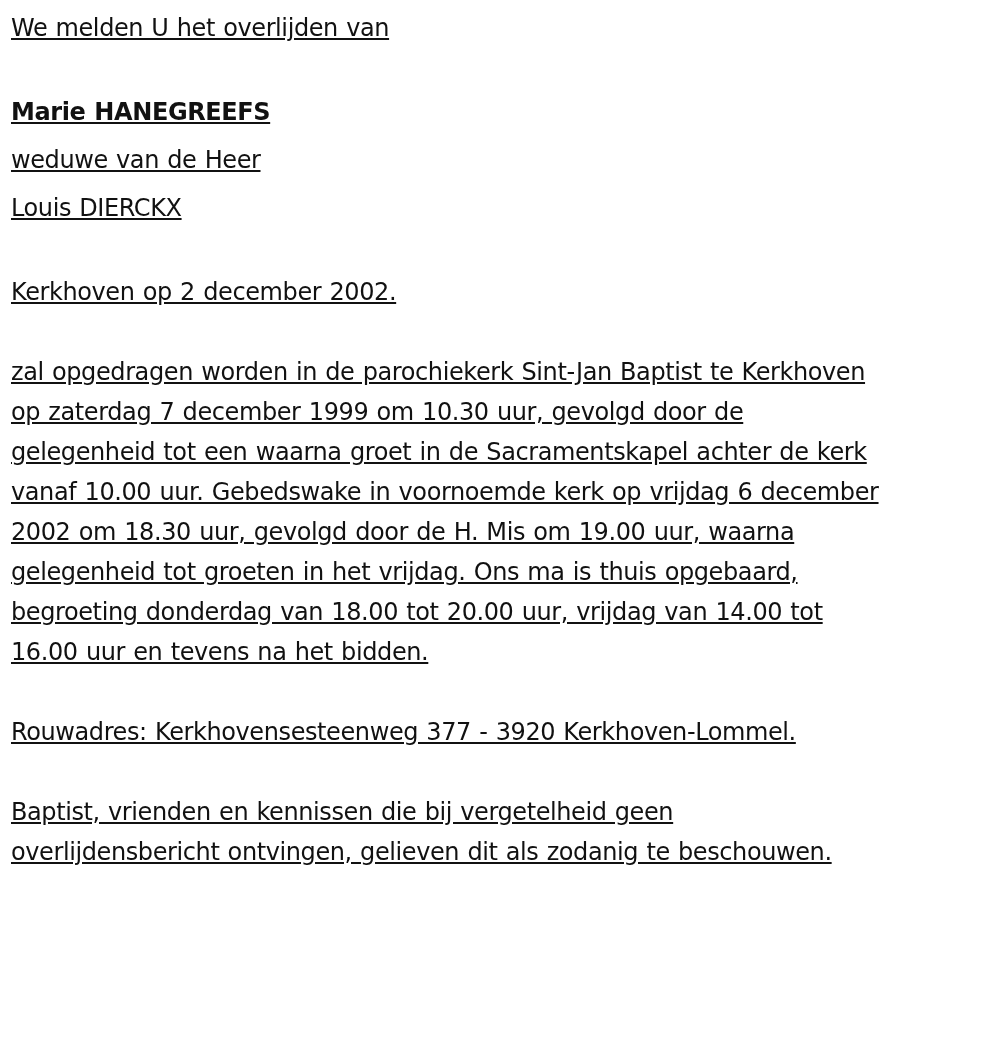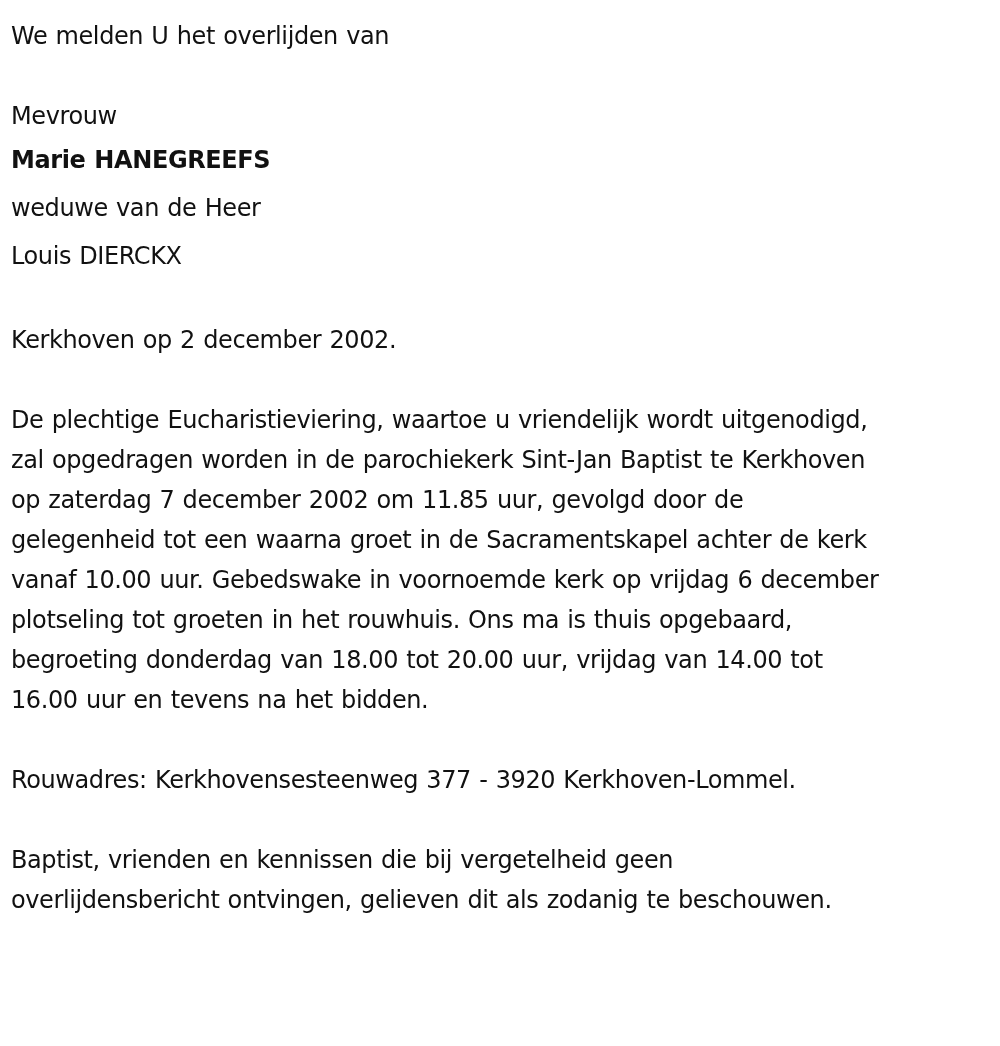--- a/index.html
+++ b/index.html
@@ -9,61 +9,61 @@
   }
   body {
     width: 1000px;
     height: 1046px;
     overflow: hidden;
     font-family: "DejaVu Sans", sans-serif;
     color: #111111;
   }
   .doc {
     position: relative;
-    padding: 16px 0 0 11px;
+    padding: 8px 0 0 11px;
     font-size: 24px;
     letter-spacing: -0.4px;
     word-spacing: 1px;
+    text-decoration: underline;
   }
   .line {
     height: 40px;
     line-height: 40px;
     white-space: nowrap;
   }
   .gap { height: 40px; }
   .bold { font-weight: bold; }
   .para .line { height: 40px; }
 </style>
 </head>
 <body>
 
 <div class="doc">
   <div class="line">We melden U het overlijden van</div>
   <div class="gap"></div>
 
-  <div class="line">Mevrouw</div>
   <div class="line" style="height:48px;line-height:48px;">
     <span class="bold">Marie HANEGREEFS</span>
   </div>
   <div class="line" style="height:48px;line-height:48px;">weduwe van de Heer</div>
   <div class="line" style="height:48px;line-height:48px;">Louis DIERCKX</div>
   <div class="gap" style="height:40px;"></div>
 
   <div class="para">
     <div class="line">Kerkhoven op 2 december 2002.</div>
   </div>
   <div class="gap"></div>
 
   <div class="para">
-    <div class="line">De plechtige Eucharistieviering, waartoe u vriendelijk wordt uitgenodigd,</div>
     <div class="line">zal opgedragen worden in de parochiekerk Sint-Jan Baptist te Kerkhoven</div>
-    <div class="line">op zaterdag 7 december 2002 om 11.85 uur, gevolgd door de</div>
+    <div class="line">op zaterdag 7 december 1999 om 10.30 uur, gevolgd door de</div>
     <div class="line">gelegenheid tot een waarna groet in de Sacramentskapel achter de kerk</div>
     <div class="line">vanaf 10.00 uur. Gebedswake in voornoemde kerk op vrijdag 6 december</div>
-    <div class="line">plotseling tot groeten in het rouwhuis. Ons ma is thuis opgebaard,</div>
+    <div class="line">2002 om 18.30 uur, gevolgd door de H. Mis om 19.00 uur, waarna</div>
+    <div class="line">gelegenheid tot groeten in het vrijdag. Ons ma is thuis opgebaard,</div>
     <div class="line">begroeting donderdag van 18.00 tot 20.00 uur, vrijdag van 14.00 tot</div>
     <div class="line">16.00 uur en tevens na het bidden.</div>
   </div>
   <div class="gap"></div>
 
   <div class="line">Rouwadres: Kerkhovensesteenweg 377 - 3920 Kerkhoven-Lommel.</div>
   <div class="gap"></div>
 
   <div class="para">
     <div class="line">Baptist, vrienden en kennissen die bij vergetelheid geen</div>

